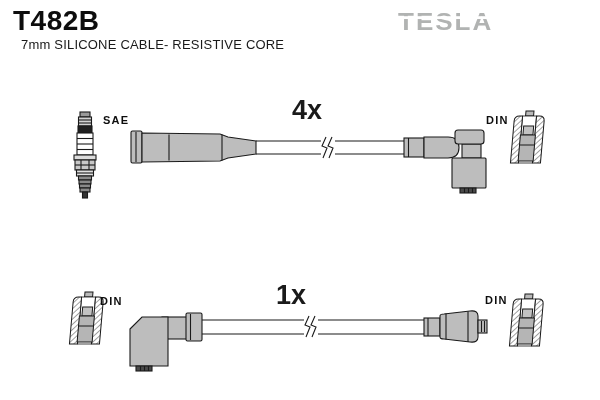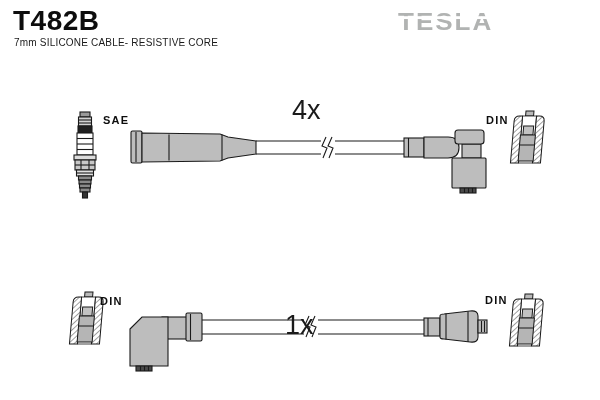--- a/index.html
+++ b/index.html
@@ -5,37 +5,37 @@
   html,body{margin:0;padding:0;background:#fff;}
   .page{
     position:relative;width:600px;height:400px;background:#ffffff;overflow:hidden;
     font-family:"Liberation Sans", sans-serif;color:#111;
   }
   .title{
     position:absolute;left:13px;top:5px;
     font-size:28px;font-weight:bold;letter-spacing:.5px;color:#0d0d0d;
   }
   .subtitle{
-    position:absolute;left:14px;top:37px;
-    font-size:10px;letter-spacing:.2px;color:#1a1a1a;white-space:nowrap;
+    position:absolute;left:21px;top:37px;
+    font-size:13px;letter-spacing:.2px;color:#1a1a1a;white-space:nowrap;
   }
   .brand{
     position:absolute;left:398px;top:7px;width:100px;height:26px;
     font-size:26px;font-weight:bold;letter-spacing:2px;color:#b1b3b2;
     transform:scaleY(0.95);
   }
   .brand-stripe{
     position:absolute;left:-2px;top:9px;width:100px;height:3px;background:#ffffff;
   }
   .lbl{
     position:absolute;font-size:11px;font-weight:bold;letter-spacing:1.2px;color:#0d0d0d;
     white-space:nowrap;
   }
   .qty{
-    position:absolute;font-size:27px;font-weight:400;color:#1a1a1a;white-space:nowrap;
+    position:absolute;font-size:27px;font-weight:700;color:#1a1a1a;white-space:nowrap;
   }
   svg.draw{position:absolute;left:0;top:0;}
 </style>
 </head>
 <body>
 
 <div class="page">
 
   <svg class="draw" width="600" height="400" viewBox="0 0 600 400">
     <defs>
@@ -161,15 +161,15 @@
   <div class="brand">
     <span>TESLA</span>
     <span class="brand-stripe"></span>
   </div>
 
   <span class="lbl" style="left:95px;top:114px;margin-left:8px;">SAE</span>
   <span class="qty" style="left:292px;top:95px;">4x</span>
   <span class="lbl" style="left:486px;top:114px;">DIN</span>
 
   <span class="lbl" style="left:100px;top:295px;">DIN</span>
-  <span class="qty" style="left:285px;top:280px;margin-top:30px;">1x</span>
+  <span class="qty" style="left:276px;top:280px;">1x</span>
   <span class="lbl" style="left:485px;top:294px;">DIN</span>
 </div>
 
 </body></html>

